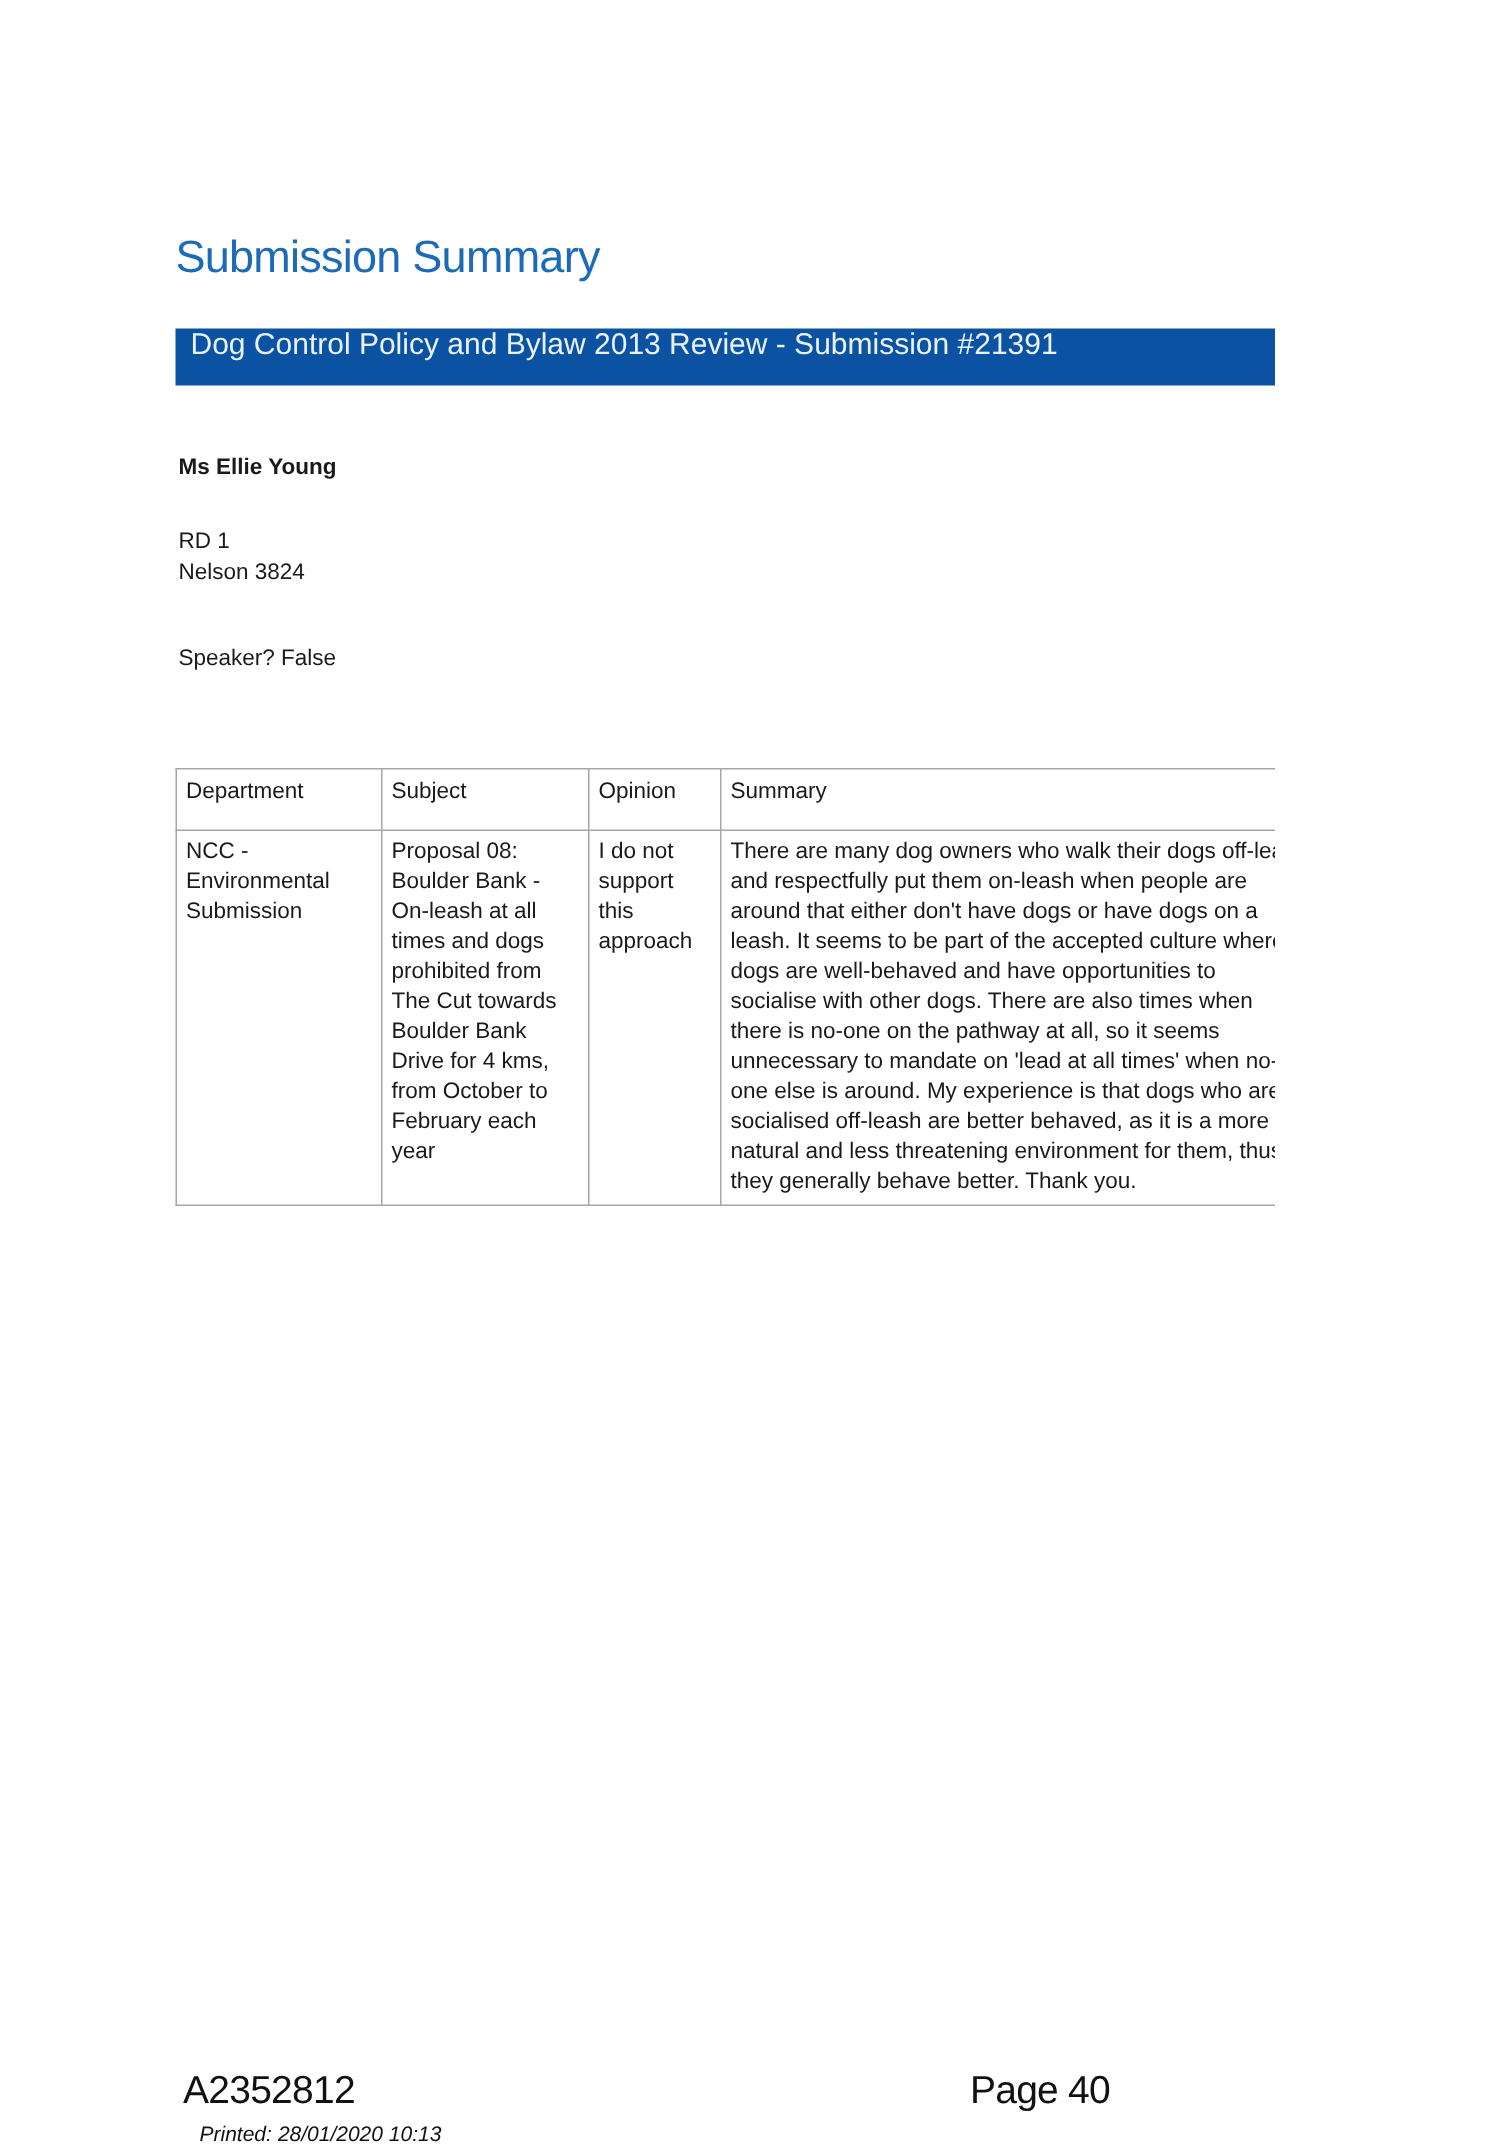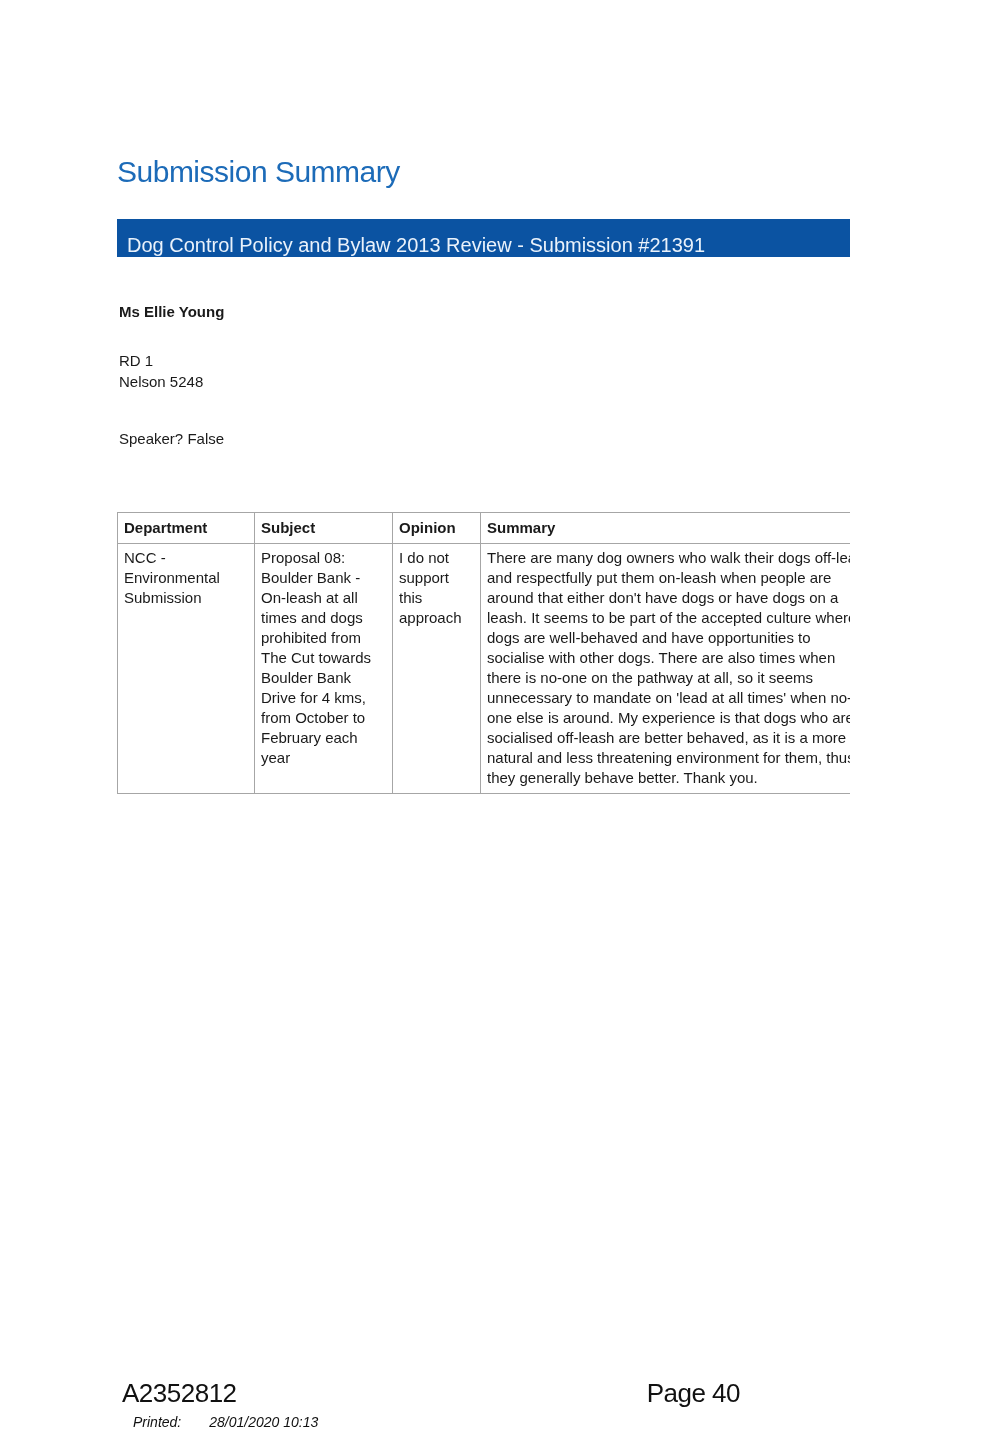--- a/index.html
+++ b/index.html
@@ -27,21 +27,21 @@
   }
   .banner {
     position: absolute;
     top: 219px;
     left: 117px;
     width: 761px;
     height: 38px;
     background: #0b53a2;
     color: #eaf2fb;
     display: flex;
-    align-items: flex-end;
+    align-items: flex-start;
     box-sizing: border-box;
     padding-left: 10px;
     font-size: 20px;
     font-weight: 300;
   }
   .submitter-name {
     position: absolute;
     top: 303px;
     left: 119px;
     font-size: 15px;
@@ -74,22 +74,21 @@
     border: 1px solid #a6a6a6;
     vertical-align: top;
     text-align: left;
     padding: 4px 6px 5px 6px;
     line-height: 20px;
     font-weight: normal;
     word-wrap: break-word;
   }
   table.submission-table th {
     padding-top: 5px;
-    padding-bottom: 5px;
-    font-weight: bold;
+    padding-bottom: 15px;
   }
   col.c-dept    { width: 137px; }
   col.c-subject { width: 138px; }
   col.c-opinion { width: 88px;  }
   col.c-summary { width: 398px; }
   .footer-docid {
     position: absolute;
     top: 1378px;
     left: 122px;
     font-size: 26px;
@@ -109,39 +108,39 @@
   }
   .printed-line {
     position: absolute;
     top: 1414px;
     left: 133px;
     font-size: 14px;
     font-style: italic;
     color: #111111;
   }
   .printed-line .printed-value {
-    margin-left: 28px;
+    margin-left: 4px;
   }
 </style>
 </head>
 <body>
 
 <div class="page">
 
   <div class="doc-title">Submission Summary</div>
 
   <div class="banner">
     <span>Dog Control Policy and Bylaw 2013 Review - Submission #21391</span>
   </div>
 
   <div class="submitter-name">Ms Ellie Young</div>
 
   <div class="address-block">
     <div>RD 1</div>
-    <div>Nelson 5248</div>
+    <div>Nelson 3824</div>
   </div>
 
   <div class="speaker-line">Speaker? False</div>
 
   <table class="submission-table">
     <colgroup>
       <col class="c-dept">
       <col class="c-subject">
       <col class="c-opinion">
       <col class="c-summary">

